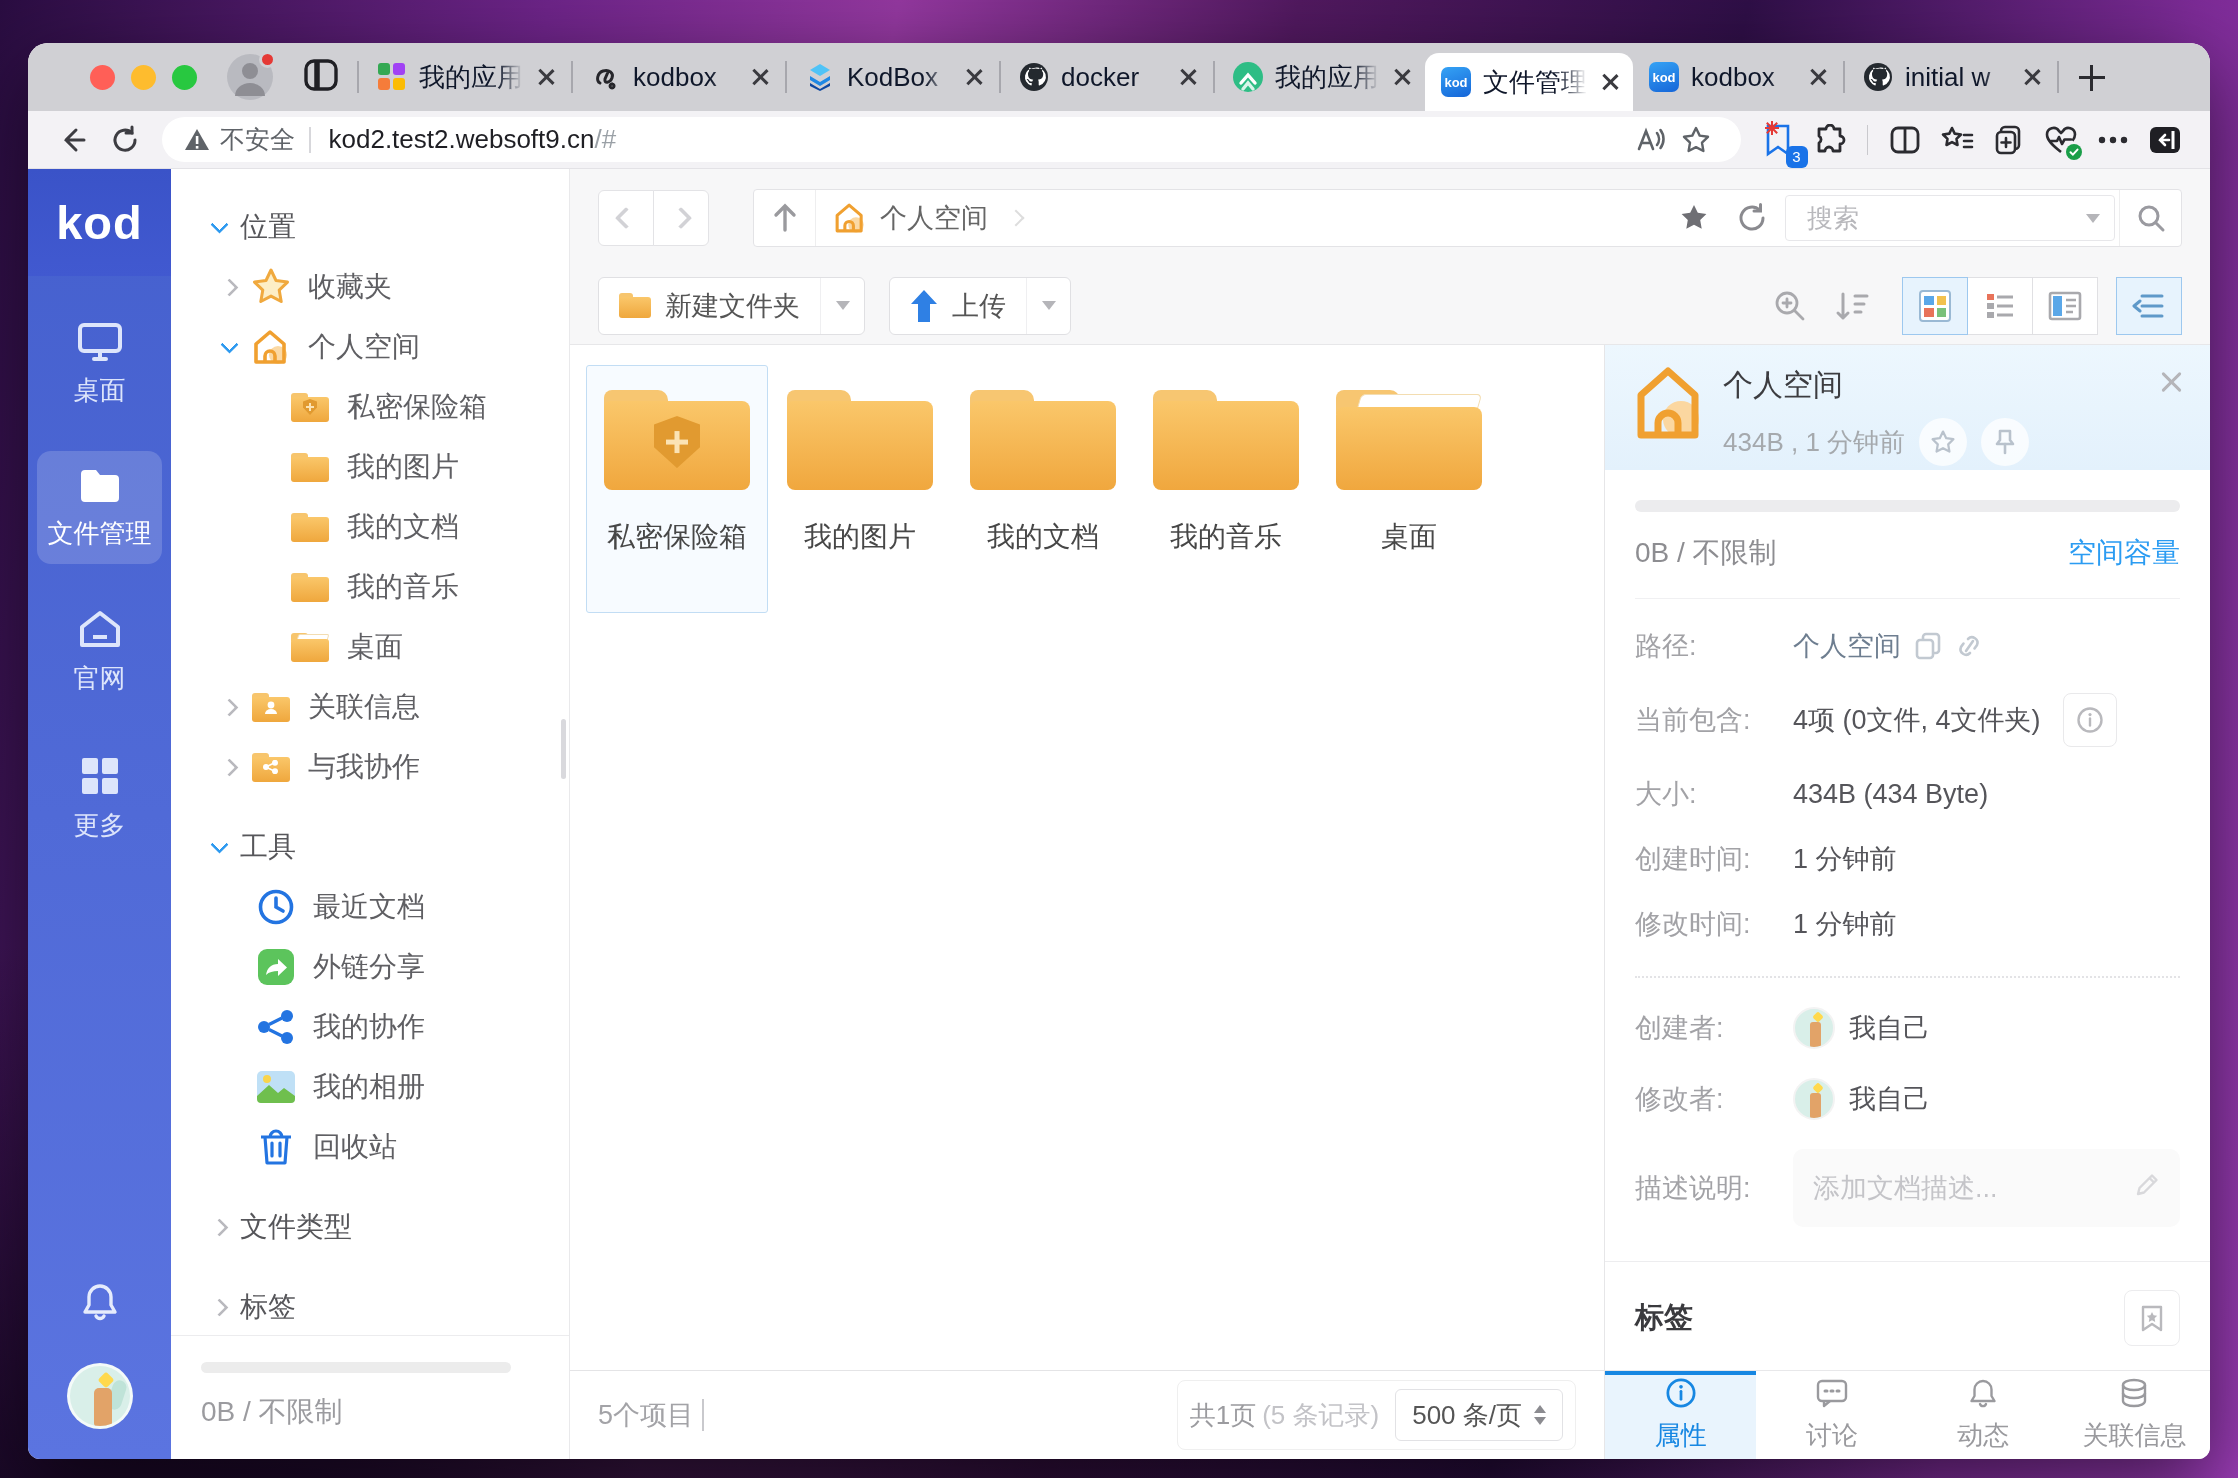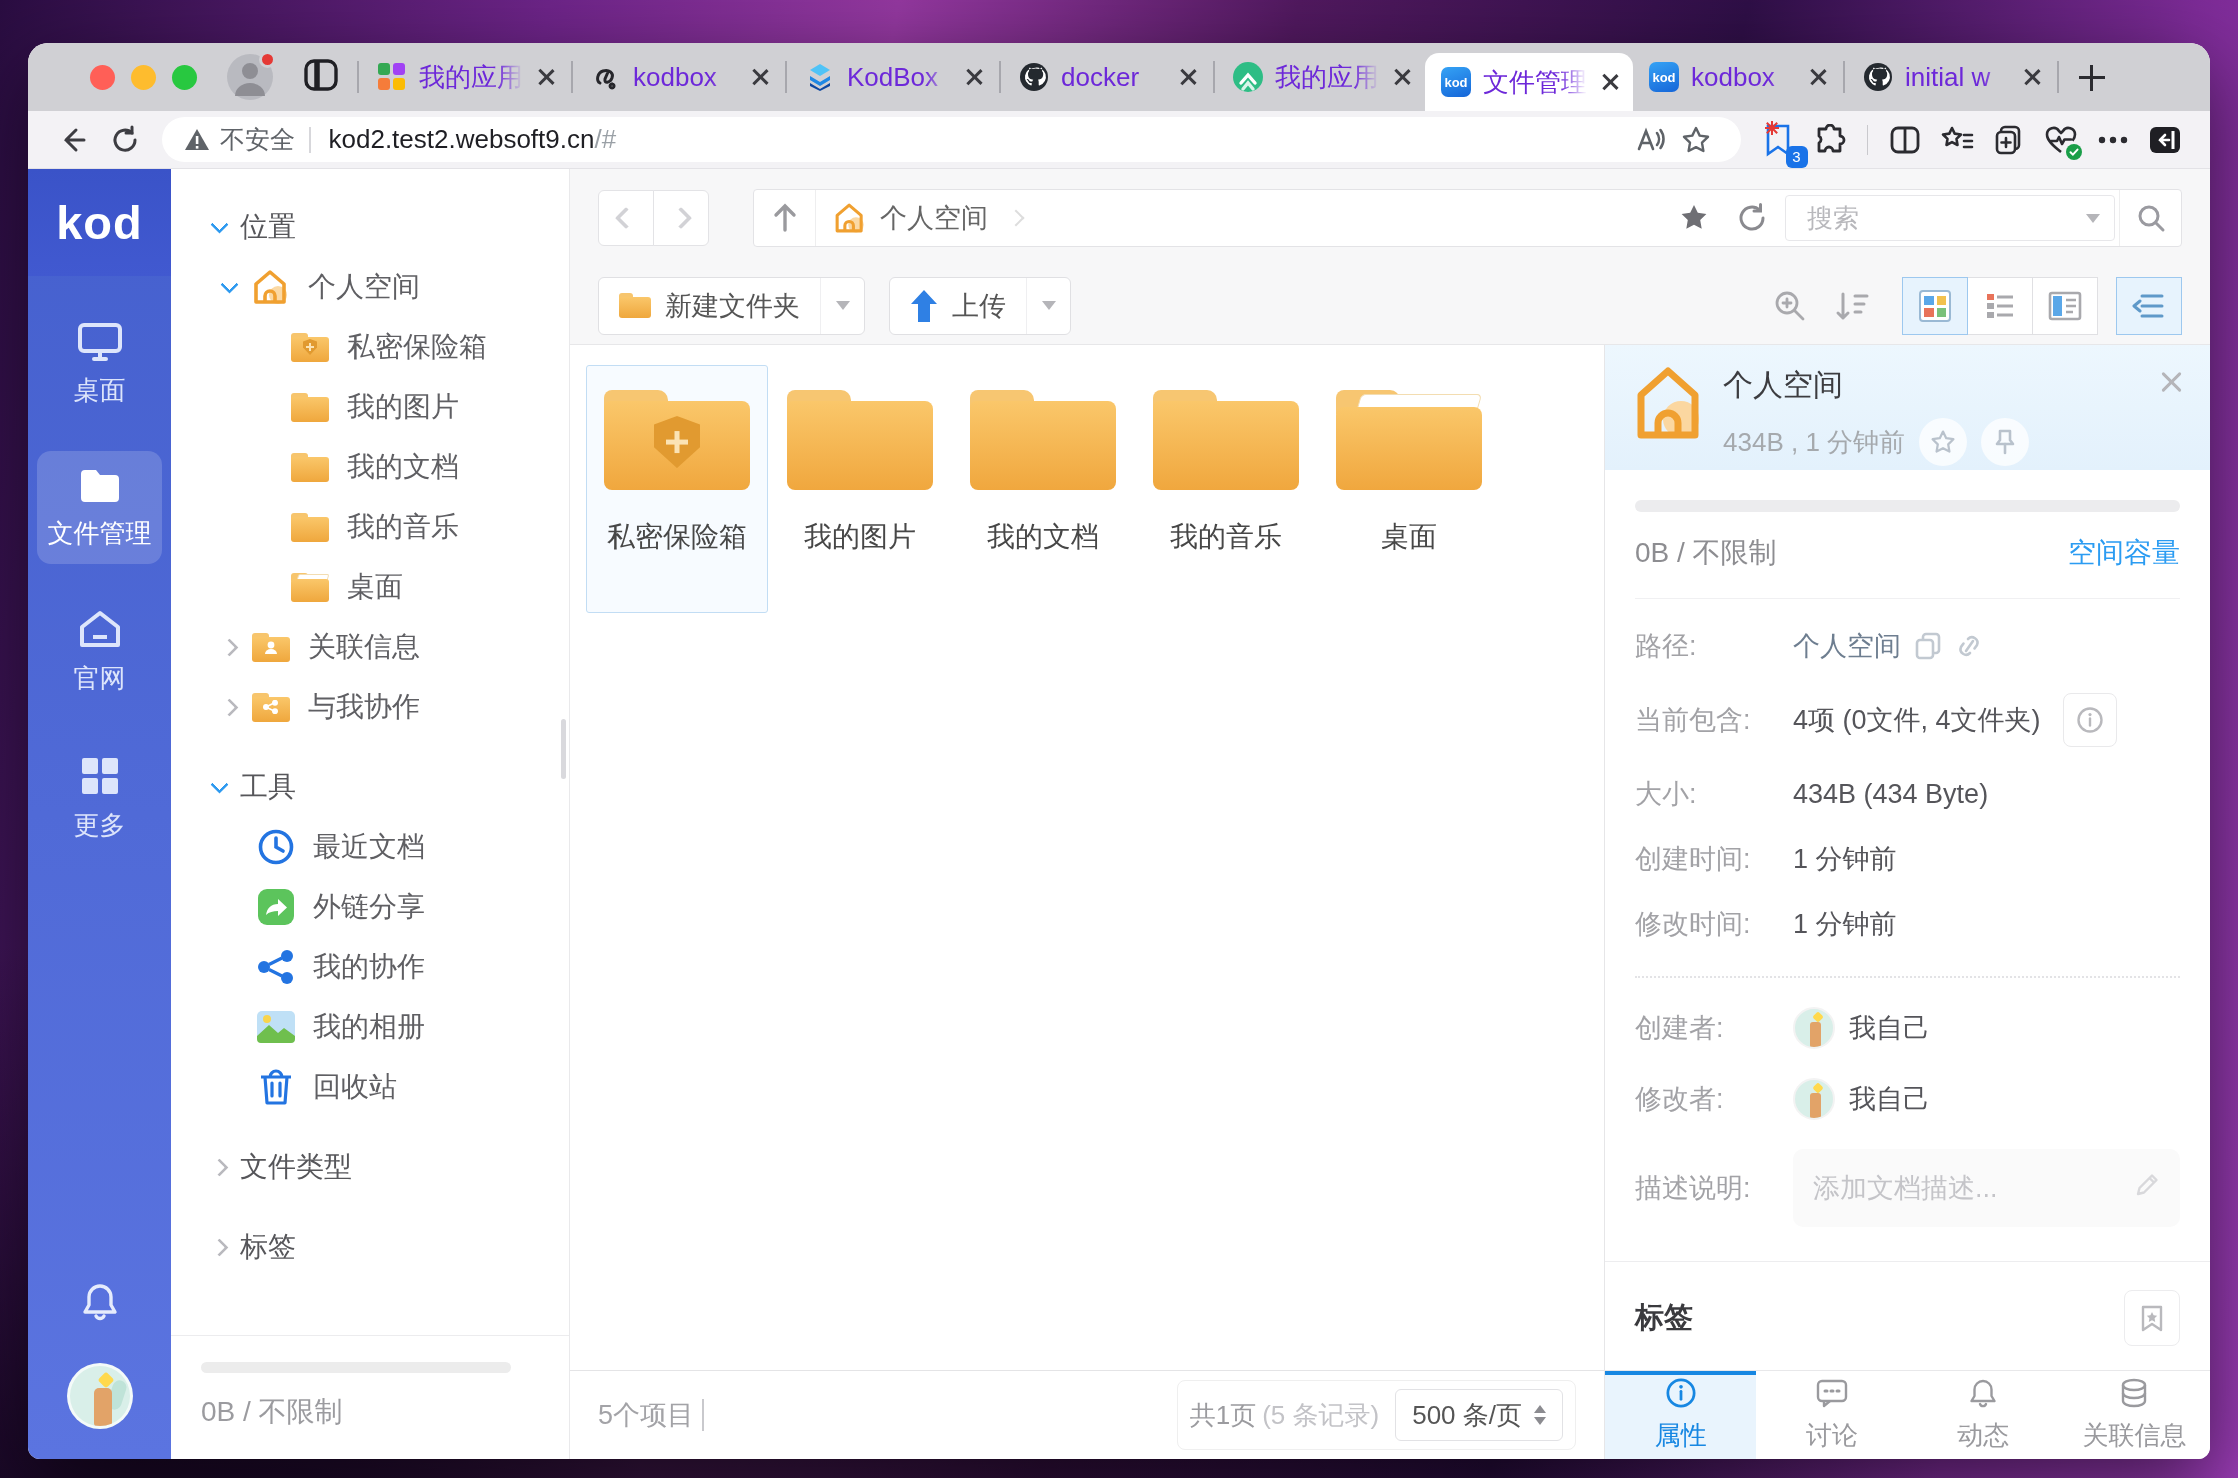--- a/index.html
+++ b/index.html
@@ -18,21 +18,21 @@
   .tsleft { display:flex; align-items:center; height:68px; }
   .lights { display:flex; gap:16px; margin:0 30px 0 62px; }
   .light { width:25px; height:25px; border-radius:50%; }
   .light.r{background:#ff5f57}.light.y{background:#febc2e}.light.g{background:#28c840}
   .profile { width:46px; height:46px; border-radius:50%; background:#b9bac0; position:relative; margin-right:30px; overflow:visible; }
   .profile svg{position:absolute; inset:0;}
   .pdot { position:absolute; top:-3px; right:-3px; width:17px; height:17px; background:#e53935; border:3px solid #d0d0d4; border-radius:50%; }
   .wsicon { margin-right:16px; color:#1f1f24; }
   .tabdiv { width:2px; height:32px; background:#a7a7ad; margin:0 2px; align-self:center; }
   .tab { display:flex; align-items:center; width:208px; height:68px; padding:0 12px 0 16px; gap:12px; }
-  .tab .title { flex:1; font-size:26px; color:#6d28d9; white-space:nowrap; overflow:hidden; -webkit-mask-image:linear-gradient(90deg,#000 75%,transparent); mask-image:linear-gradient(90deg,#000 75%,transparent); }
+  .tab .title { flex:1; font-size:26px; color:#0f172a; white-space:nowrap; overflow:hidden; -webkit-mask-image:linear-gradient(90deg,#000 75%,transparent); mask-image:linear-gradient(90deg,#000 75%,transparent); }
   .tab.active { background:#fff; height:58px; border-radius:14px 14px 0 0; }
   .closex { width:22px; height:22px; position:relative; flex-shrink:0; }
   .closex::before,.closex::after{content:"";position:absolute;left:10px;top:1px;width:2.5px;height:20px;background:#3a3a3f;}
   .closex::before{transform:rotate(45deg)}.closex::after{transform:rotate(-45deg)}
   .fav { width:30px; height:30px; flex-shrink:0; display:flex; align-items:center; justify-content:center; }
   .fav.kod { background:linear-gradient(160deg,#35a3f5,#1565d8); border-radius:7px; color:#fff; font-weight:bold; font-size:13px; }
   .fav.mount { background:#2ebd85; border-radius:50%; }
   .grid4{width:28px;height:28px;display:grid;grid-template-columns:12px 12px;grid-template-rows:12px 12px;gap:3px}
   .grid4 i{border-radius:3px}
   .newtab { width:30px; height:30px; position:relative; margin:0 0 18px 16px; align-self:flex-end; }
@@ -437,20 +437,29 @@
         </div>
     </div>
 
     <div class="tree">
       <div class="treescroll">
         <div class="trow sec">
           <span class="cv down"></span>
           <span>位置</span>
         </div>
         <div class="trow l1">
+          <span class="cv"></span>
+          <span class="ticon">
+              <svg width="40" height="38" viewBox="0 0 40 38">
+                <path d="M20 2 l5 10.5 11.5 1.6 -8.3 8 2 11.4 -10.2-5.4 -10.2 5.4 2-11.4 -8.3-8 11.5-1.6z" fill="#fdeec6" stroke="#f0a93e" stroke-width="3" stroke-linejoin="round"></path>
+              </svg>
+            </span>
+          <span class="lab">收藏夹</span>
+        </div>
+        <div class="trow l1">
           <span class="cv down"></span>
           <span class="ticon">
               <svg width="42" height="38" viewBox="0 0 42 38">
                 <circle cx="28" cy="27" r="9" fill="#fbd9a4"></circle>
                 <path d="M6 16 L20 4 l14 12 v18 H6z" fill="none" stroke="#f0a030" stroke-width="3.6" stroke-linejoin="round"></path>
                 <path d="M15 34 v-6 a5 5 0 0 1 10 0 v6" fill="none" stroke="#f0a030" stroke-width="3.6"></path>
               </svg>
             </span>
           <span class="lab">个人空间</span>
         </div>

